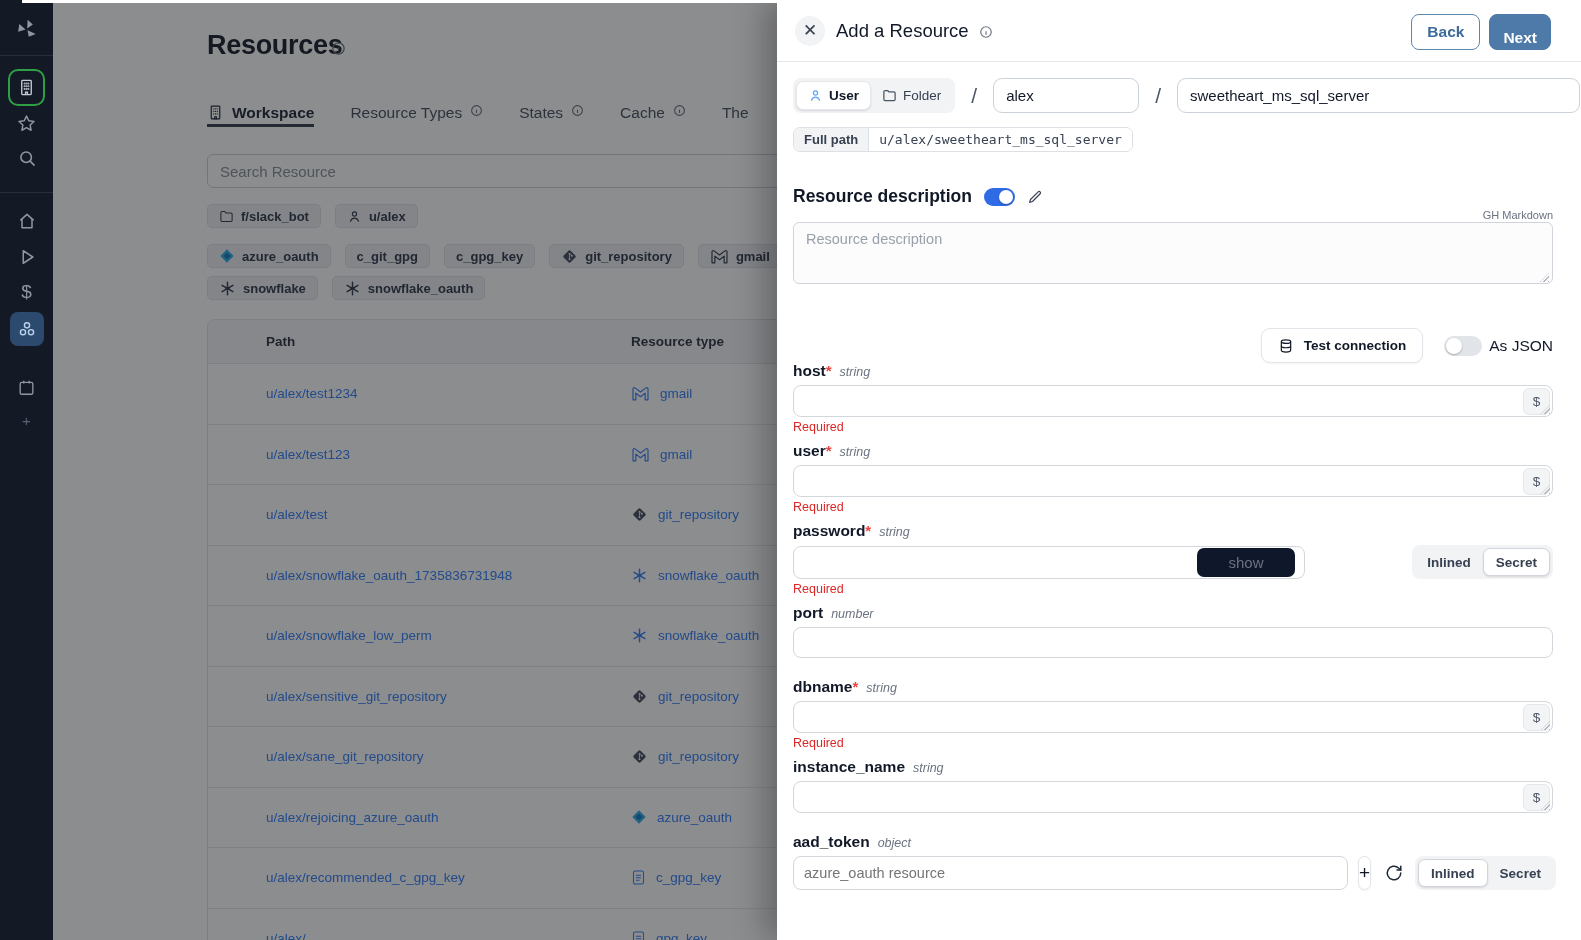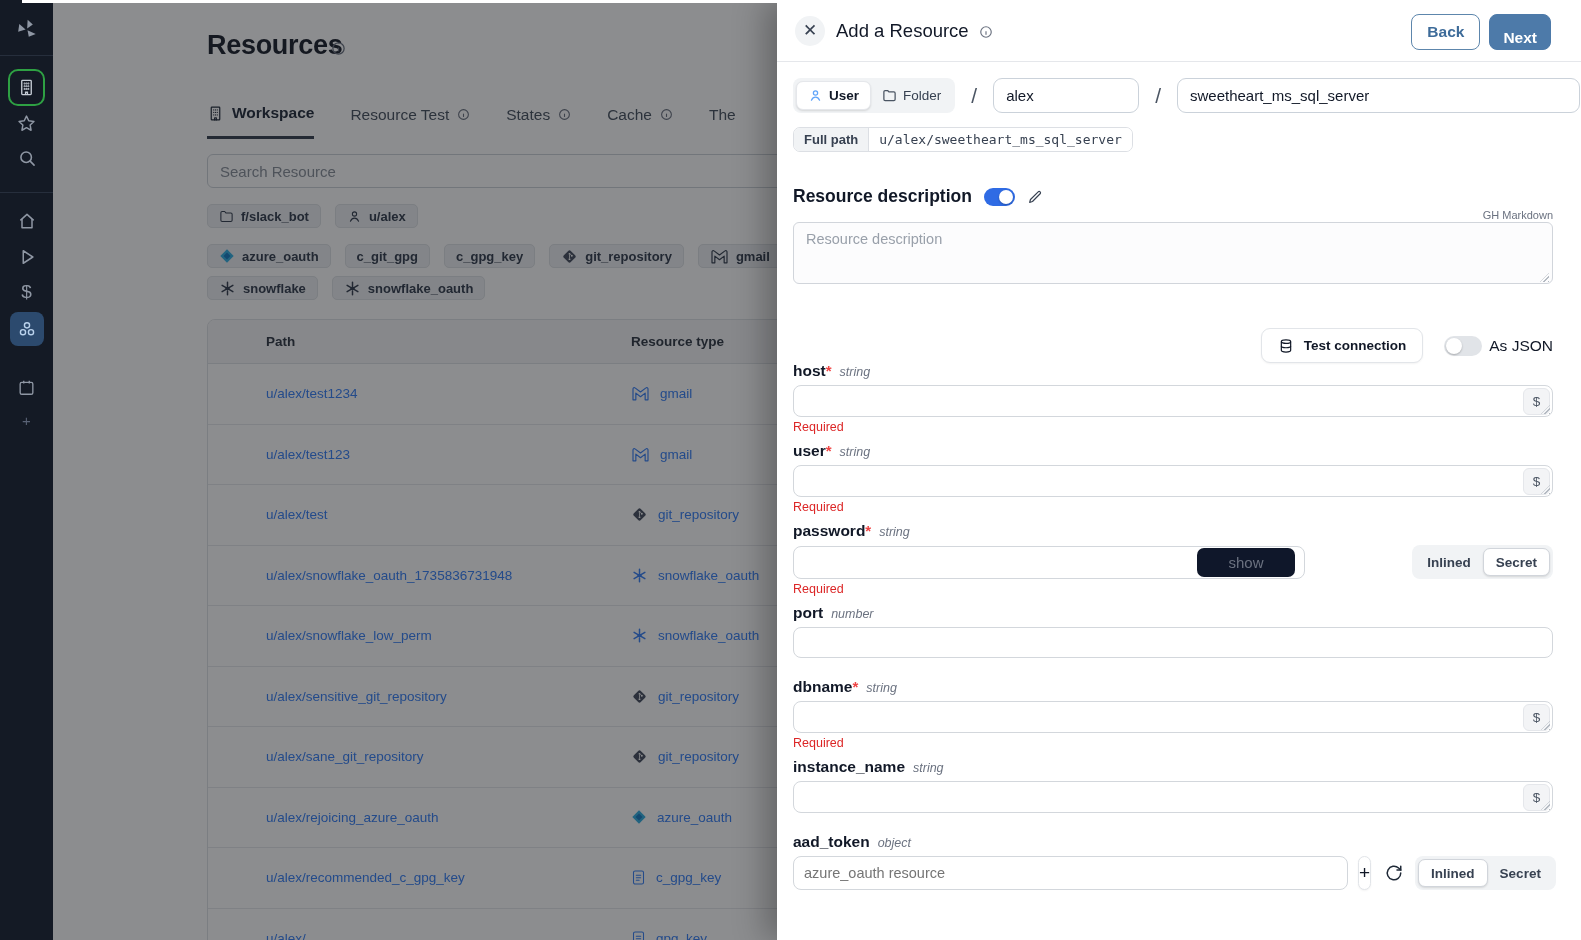--- a/index.html
+++ b/index.html
@@ -16,21 +16,21 @@
   #res-box { position:absolute; left:10px; top:312px; width:34px; height:34px; background:#2c4a6e;
     border-radius:8px; display:flex; align-items:center; justify-content:center; color:#bad2ec; }
   .rail-txt { position:absolute; left:0; width:53px; text-align:center; color:#8f97a4; }
 
   
   #main { position:absolute; left:53px; top:0; width:1528px; height:940px; background:#fff; z-index:1; }
   #page-title { position:absolute; left:154px; top:30px; font-size:27px; font-weight:700; color:#1f2430; letter-spacing:-0.3px; }
   #title-info { position:absolute; left:278px; top:41px; color:#6b7280; }
 
   #tabs { position:absolute; left:154px; top:104px; display:flex; gap:36px; }
-  .tab { display:flex; align-items:center; gap:8px; font-size:15.5px; color:#4b5563; padding-bottom:14px; white-space:nowrap; }
+  .tab { display:flex; gap:8px; font-size:15.5px; color:#4b5563; padding-bottom:2px; white-space:nowrap; }
   .tab.active { color:#27303f; font-weight:600; border-bottom:3px solid #3c4554; }
   .tab .inf { color:#6b7280; display:flex; }
 
   #search { position:absolute; left:154px; top:154px; width:1160px; height:34px; border:1px solid #cfd4da;
     border-radius:6px; font-size:15px; color:#111827; padding:0 12px; background:#fff; font-family:inherit; }
   #search::placeholder { color:#8b929c; }
 
   .chips { position:absolute; left:154px; display:flex; gap:14px; }
   .chip { height:24px; display:flex; align-items:center; gap:7px; background:#eef0f3; border:1px solid #dfe2e6;
     border-radius:5px; padding:0 11px; font-size:13px; font-weight:600; color:#374151; white-space:nowrap; }
@@ -213,21 +213,21 @@
       <div class="tab active">
         <span class="" style="display:flex">
           <svg width="17" height="17" viewBox="0 0 24 24" fill="none" stroke="currentColor" stroke-width="1.7" stroke-linejoin="round" stroke-linecap="round">
             <rect x="6" y="3" width="12" height="18" rx="1"></rect>
             <path d="M9.5 7h.01M12 7h.01M14.5 7h.01M9.5 10.5h.01M12 10.5h.01M14.5 10.5h.01M9.5 14h.01M12 14h.01M14.5 14h.01M10.8 21v-3h2.4v3"></path>
           </svg>
         </span>
         <span>Workspace</span>
       </div>
       <div class="tab">
-        <span>Resource Test</span>
+        <span>Resource Types</span>
         <span class="inf">
           <svg width="13" height="13" viewBox="0 0 24 24" fill="none" stroke="currentColor" stroke-width="2">
             <circle cx="12" cy="12" r="9"></circle>
             <line x1="12" y1="10.5" x2="12" y2="16.5"></line>
             <line x1="12" y1="7" x2="12" y2="7.01"></line>
           </svg>
         </span>
       </div>
       <div class="tab">
         <span>States</span>

